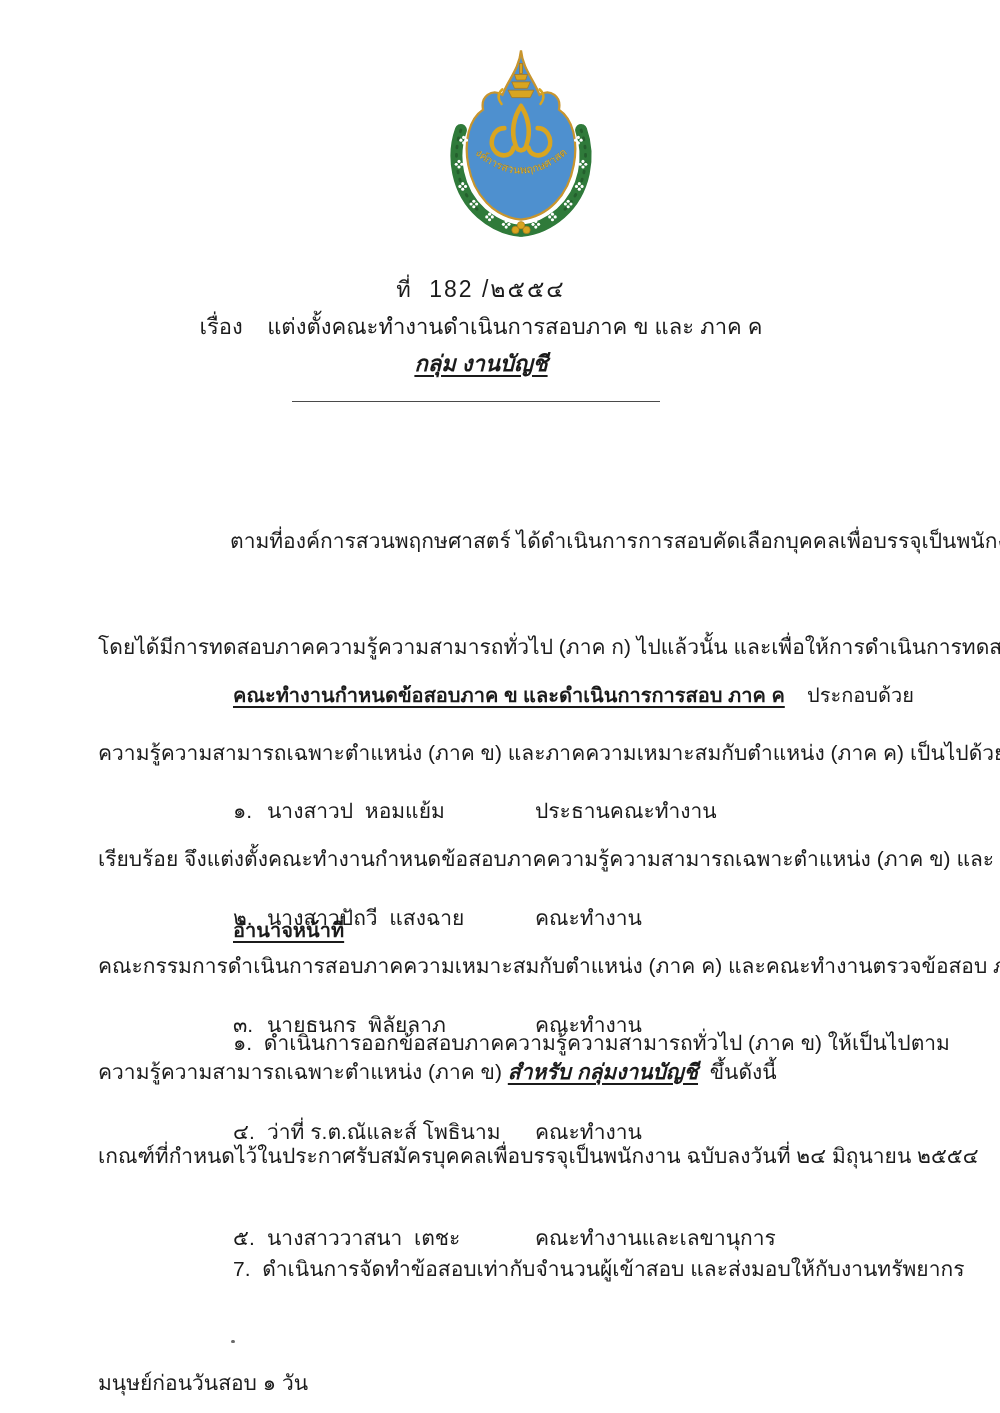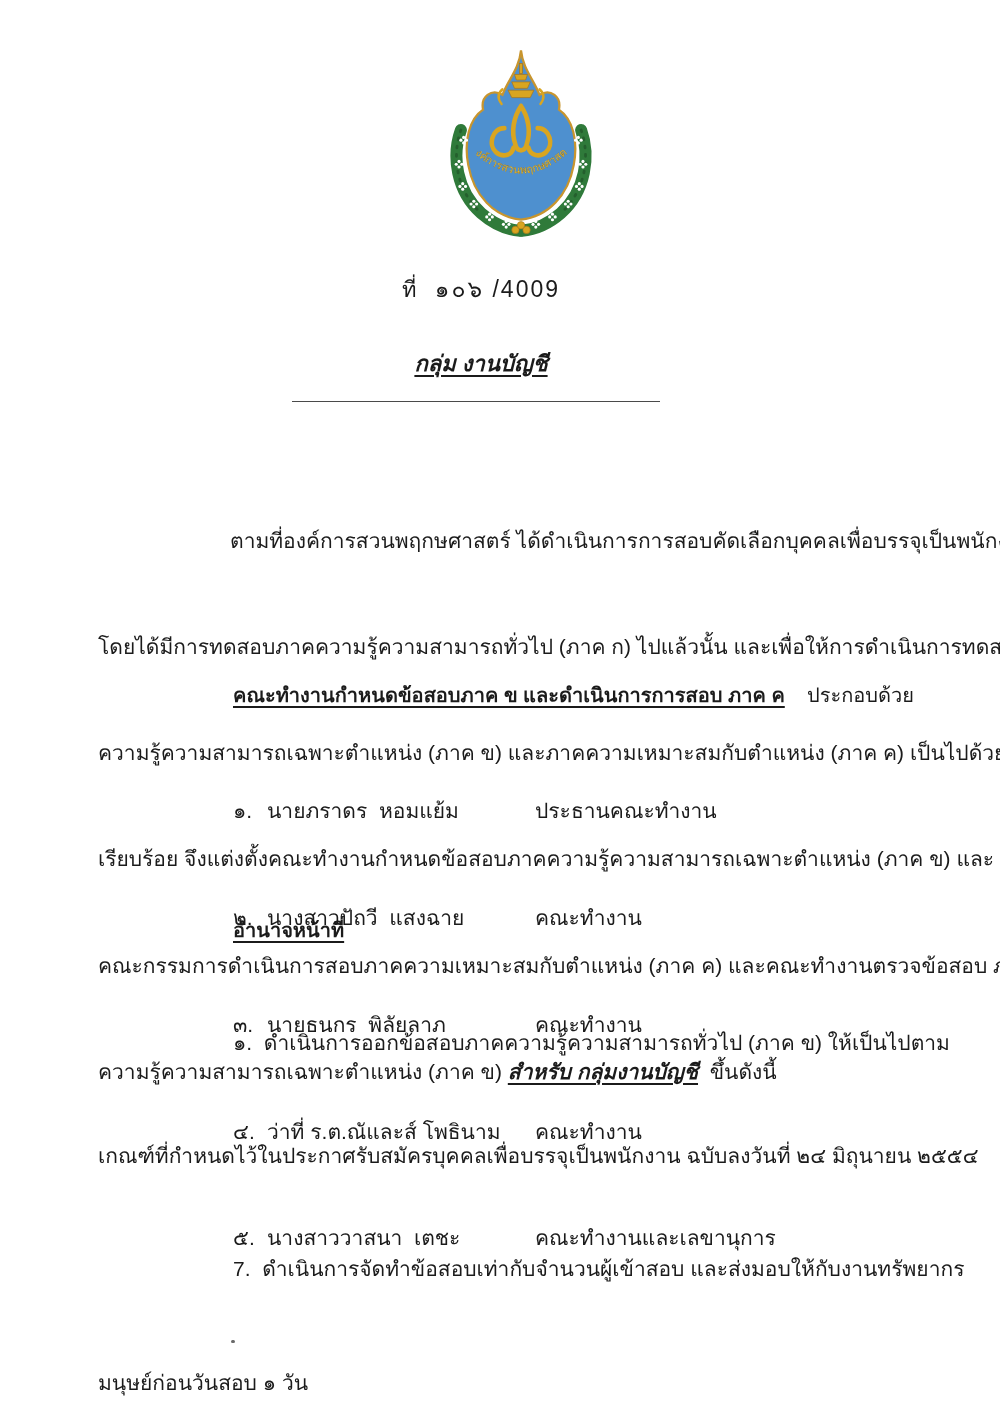--- a/index.html
+++ b/index.html
@@ -145,38 +145,39 @@
       </g>
 
       <g fill="#d9a520" stroke="#a8761a" stroke-width="0.7">
         <circle cx="74" cy="200" r="4"></circle>
           <circle cx="86" cy="200" r="4"></circle>
           <circle cx="80" cy="195" r="4"></circle>
       </g>
     </svg>
   </div>
 
-  <div class="abs center-block t22" style="top:271px;"><span>ที่</span><span>   </span><span class="hand">๑๐๖ /4009</span></div>
+  <div class="abs center-block t22" style="top:271px;"><span>ที่</span><span>   </span><span class="hand">182 /๒๕๕๔</span></div>
+  <div class="abs center-block t22" style="top:309px;">เรื่อง    แต่งตั้งคณะทำงานดำเนินการสอบภาค ข และ ภาค ค</div>
   <div class="abs center-block t22 boldital u" style="top:346px;">กลุ่ม งานบัญชี</div>
 
   <div class="rule"></div>
 
   <div class="abs intro">
     <div class="indent">ตามที่องค์การสวนพฤกษศาสตร์ ได้ดำเนินการการสอบคัดเลือกบุคคลเพื่อบรรจุเป็นพนักงาน</div>
     <div>โดยได้มีการทดสอบภาคความรู้ความสามารถทั่วไป (ภาค ก) ไปแล้วนั้น และเพื่อให้การดำเนินการทดสอบภาค</div>
     <div>ความรู้ความสามารถเฉพาะตำแหน่ง (ภาค ข) และภาคความเหมาะสมกับตำแหน่ง (ภาค ค) เป็นไปด้วยความ</div>
     <div>เรียบร้อย จึงแต่งตั้งคณะทำงานกำหนดข้อสอบภาคความรู้ความสามารถเฉพาะตำแหน่ง (ภาค ข) และ</div>
     <div>คณะกรรมการดำเนินการสอบภาคความเหมาะสมกับตำแหน่ง (ภาค ค) และคณะทำงานตรวจข้อสอบ ภาค</div>
     <div><span>ความรู้ความสามารถเฉพาะตำแหน่ง (ภาค ข) </span><span class="boldital u">สำหรับ กลุ่มงานบัญชี</span><span>  ขึ้นดังนี้</span></div>
   </div>
 
   <div class="abs t21" style="left:233px;top:679px;"><span class="bold u">คณะทำงานกำหนดข้อสอบภาค ข และดำเนินการการสอบ ภาค ค</span><span>    ประกอบด้วย</span></div>
 
   <div class="abs members">
-    <div class="row"><span class="no">๑.</span><span>นายภราดร  หอมแย้ม</span><span class="role">ประธานคณะทำงาน</span></div>
+    <div class="row"><span class="no">๑.</span><span>นางสาวป  หอมแย้ม</span><span class="role">ประธานคณะทำงาน</span></div>
     <div class="row"><span class="no">๒.</span><span>นางสาวปัถวี  แสงฉาย</span><span class="role">คณะทำงาน</span></div>
     <div class="row"><span class="no">๓.</span><span>นายธนกร  พิลัยลาภ</span><span class="role">คณะทำงาน</span></div>
     <div class="row"><span class="no">๔.</span><span>ว่าที่ ร.ต.ณัและส์ โพธินาม</span><span class="role">คณะทำงาน</span></div>
     <div class="row"><span class="no">๕.</span><span>นางสาววาสนา  เตชะ</span><span class="role">คณะทำงานและเลขานุการ</span></div>
   </div>
 
   <div class="abs t21 bold u" style="left:233px;top:914px;">อำนาจหน้าที่</div>
   <div class="abs duties">
     <div class="indent">๑.  ดำเนินการออกข้อสอบภาคความรู้ความสามารถทั่วไป (ภาค ข) ให้เป็นไปตาม</div>
     <div>เกณฑ์ที่กำหนดไว้ในประกาศรับสมัครบุคคลเพื่อบรรจุเป็นพนักงาน ฉบับลงวันที่ ๒๔ มิถุนายน ๒๕๕๔</div>

